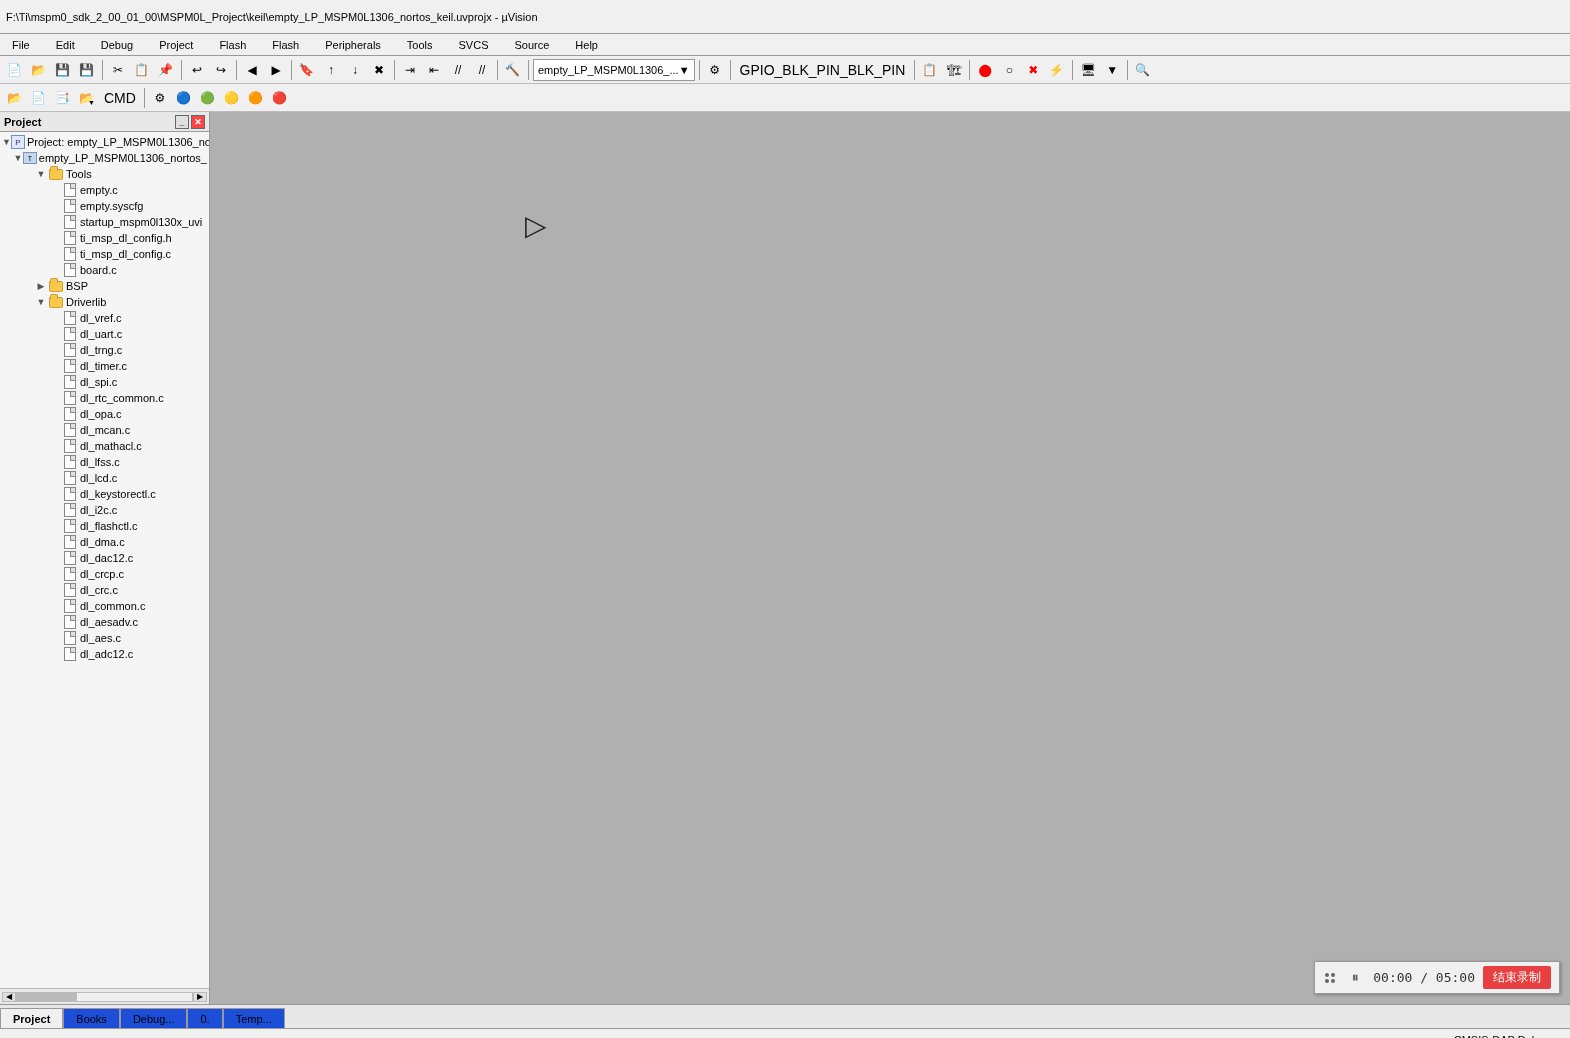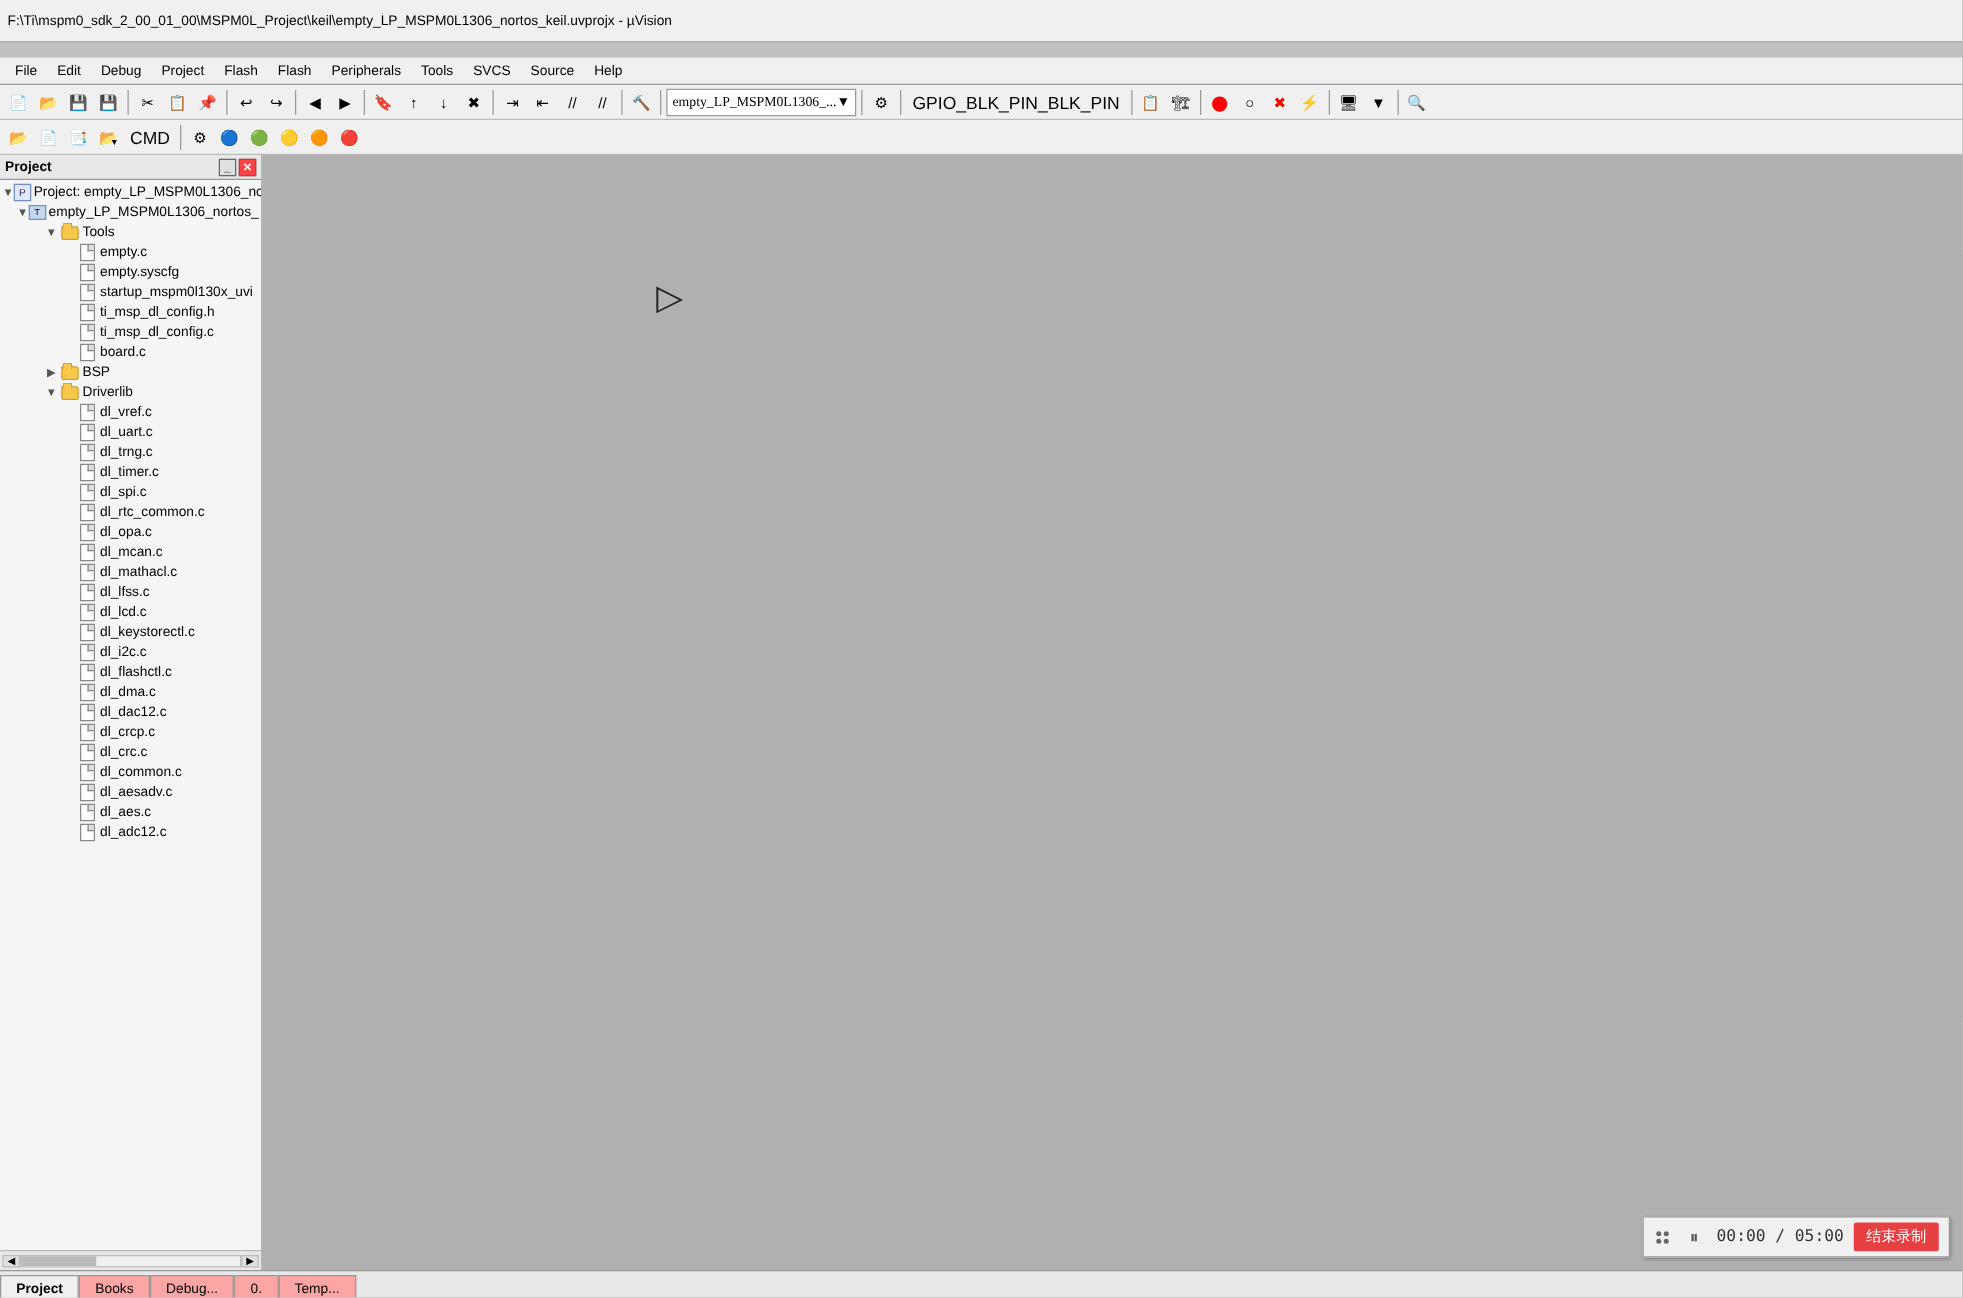--- a/index.html
+++ b/index.html
@@ -25,22 +25,21 @@
     }
 
     
     #menubar {
       background: #f0f0f0;
       border-bottom: 1px solid #999;
       padding: 2px 4px;
       height: 22px;
       display: flex;
       align-items: flex-end;
-      gap: 0;
-      margin-top: 12px;
+      gap: 10px;
     }
     .menu-item {
       padding: 2px 8px;
       cursor: pointer;
       font-size: 11px;
     }
 
     
     #toolbar1 {
       background: #f0f0f0;
@@ -81,21 +80,20 @@
       height: 22px;
       border: 1px solid #999;
       background: #fff;
       padding: 0 4px;
       font-size: 11px;
       display: flex;
       align-items: center;
       cursor: pointer;
       min-width: 140px;
       justify-content: space-between;
-      font-family: Liberation Serif, serif;
     }
 
     
     #main-layout {
       display: flex;
       height: calc(1038px - 22px - 22px - 28px - 28px - 24px - 22px);
     }
 
     
     #project-panel {
@@ -240,21 +238,21 @@
       background: #e8e8e8;
       border-top: 1px solid #999;
       height: 24px;
       display: flex;
       align-items: flex-end;
     }
     .bottom-tab {
       padding: 2px 12px;
       border: 1px solid #999;
       border-bottom: none;
-      background: #fca5a5;
+      background: #1d4ed8;
       font-size: 11px;
       cursor: pointer;
       height: 20px;
       display: flex;
       align-items: center;
     }
     .bottom-tab.active {
       background: #f0f0f0;
       font-weight: bold;
     }

